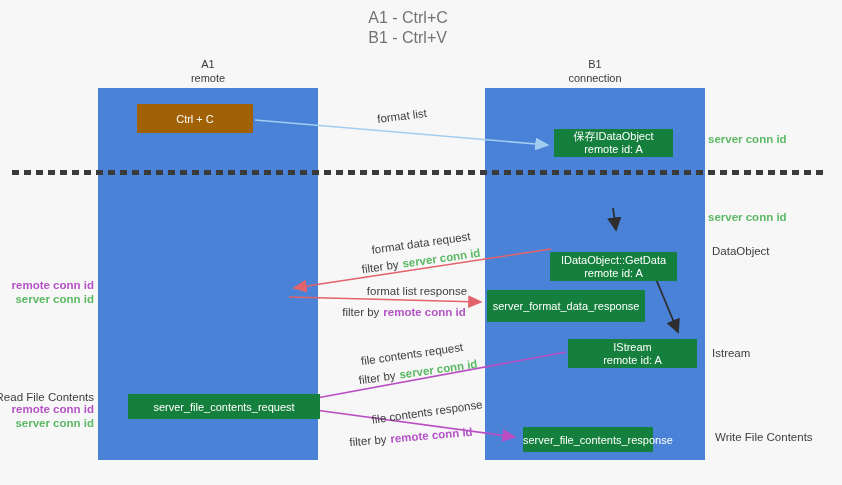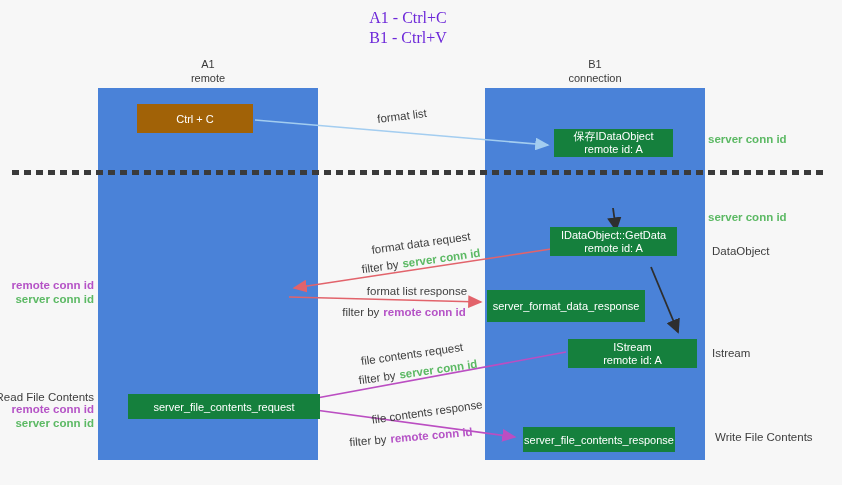--- a/index.html
+++ b/index.html
@@ -3,21 +3,21 @@
 <meta charset="utf-8">
 <style>
   html,body { margin:0; padding:0; background:#e9e9e9; }
   .canvas {
     position:relative; width:842px; height:485px; background:#f7f7f7;
     font-family:"Liberation Sans","DejaVu Sans",sans-serif; color:#3d3d3d;
     overflow:hidden;
   }
   .title {
     position:absolute; left:408px; top:8px; transform:translateX(-50%);
-    text-align:left; font-size:16px; line-height:20px; color:#6d28d9;font-family:Liberation Serif, serif;
+    text-align:left; font-size:16px; line-height:20px; color:#737373;
   }
   .lane-header {
     position:absolute; text-align:center; font-size:11px; line-height:14px;
     color:#3a3a3a; transform:translateX(-50%); white-space:nowrap;
   }
   .lane { position:absolute; top:88px; height:372px; width:220px; background:#4a82d8; }
   .node {
     position:absolute; color:#ffffff; text-align:center; white-space:nowrap;
     display:flex; flex-direction:column; justify-content:center;
   }
@@ -94,32 +94,32 @@
     <div>Ctrl + C</div>
   </div>
   <div class="node orange single" style="left:128px; top:394px; width:192px; height:25px;">
     <div>server_file_contents_request</div>
   </div>
 
   <div class="node orange" style="left:554px; top:129px; width:119px; height:28px;">
     <div class="l1">保存IDataObject</div>
     <div class="l2">remote id: A</div>
   </div>
-  <div class="node orange" style="left:550px; top:227px; width:127px; height:29px;">
+  <div class="node orange" style="left:550px; top:252px; width:127px; height:29px;">
     <div class="l1">IDataObject::GetData</div>
     <div class="l2">remote id: A</div>
   </div>
   <div class="node orange single" style="left:487px; top:290px; width:158px; height:32px;">
     <div>server_format_data_response</div>
   </div>
   <div class="node orange" style="left:568px; top:339px; width:129px; height:29px;">
     <div class="l1">IStream</div>
     <div class="l2">remote id: A</div>
   </div>
-  <div class="node orange single" style="left:523px; top:427px; width:152px; height:25px;">
+  <div class="node orange single" style="left:523px; top:427px; width:130px; height:25px;">
     <div>server_file_contents_response</div>
   </div>
 
   <div class="elabel" style="left:402px; top:116px; transform:translate(-50%,-50%) rotate(-7deg);">format list</div>
 
   <div class="elabel" style="left:421px; top:243px; transform:translate(-50%,-50%) rotate(-8deg);">format data request</div>
   <div class="elabel" style="left:421px; top:261px; transform:translate(-50%,-50%) rotate(-8deg);">
     <span>filter by</span><span class="cid green-text">server conn id</span>
   </div>
 

